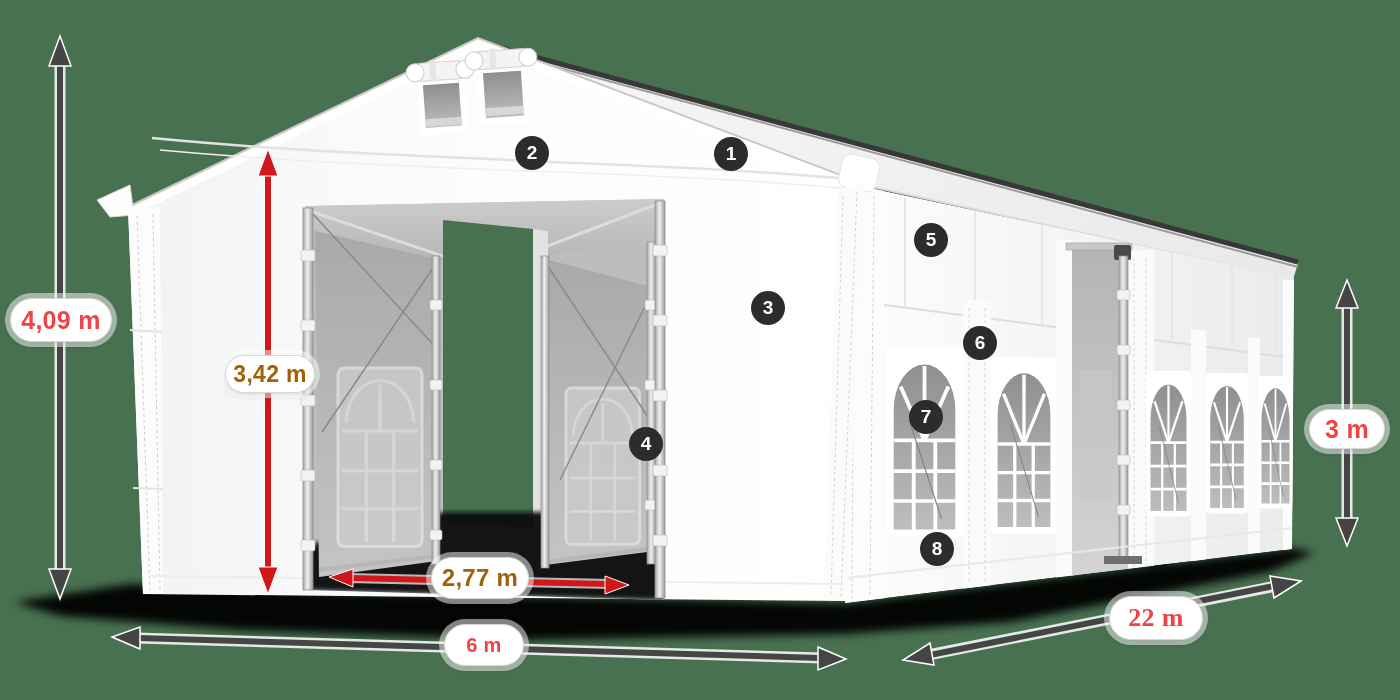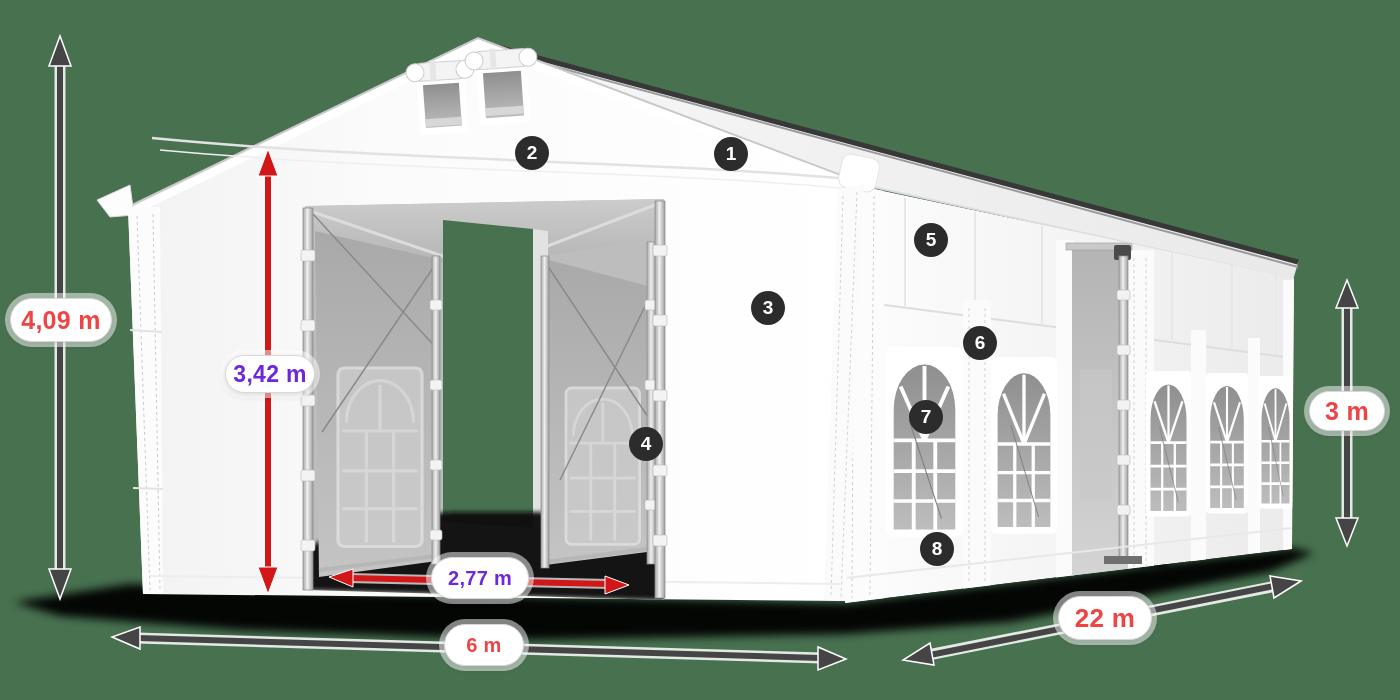--- a/index.html
+++ b/index.html
@@ -6,21 +6,21 @@
   body{font-family:"Liberation Sans", sans-serif;}
   .scene{position:relative;width:1400px;height:700px;background:#487150;overflow:hidden;}
   .scene svg{position:absolute;left:0;top:0;}
   .pill{
     position:absolute;display:flex;align-items:center;justify-content:center;
     background:#ffffff;border:1.5px solid #d8d8d8;border-radius:28px;
     font-weight:700;white-space:nowrap;letter-spacing:.3px;
     box-shadow:0 0 0 5px rgba(255,255,255,.5),0 2px 6px rgba(0,0,0,.28);
     transform:translate(-50%,-50%);
   }
-  .pill.red{color:#6d28d9;}
+  .pill.red{color:#a16207;}
   .pill.dark{color:#ef4444;}
   .badge{
     position:absolute;width:34px;height:34px;border-radius:50%;
     background:#2c2c2c;color:#ffffff;display:flex;align-items:center;justify-content:center;
     font-weight:700;font-size:19px;
   }
 </style>
 </head>
 <body>
 
@@ -312,24 +312,24 @@
       <line x1="1347" y1="304" x2="1347" y2="522" stroke="#ffffff" stroke-width="11" opacity="0.85"></line>
       <line x1="1347" y1="308" x2="1347" y2="518" stroke="#454545" stroke-width="6"></line>
       <polygon points="1347,280 1336,308 1358,308" fill="#454545" stroke="#ffffff" stroke-width="1.5"></polygon>
       <polygon points="1347,546 1336,518 1358,518" fill="#454545" stroke="#ffffff" stroke-width="1.5"></polygon>
     </g>
   </g>
 </svg>
 
 <div class="pill dark" style="left:61px;top:320px;width:100px;height:42px;font-size:25px;">4,09 m</div>
 <div class="pill red" style="left:270px;top:374px;width:88px;height:36px;font-size:23px;">3,42 m</div>
-<div class="pill red" style="left:480px;top:578px;width:96px;height:40px;font-size:20px;">2,77 m</div>
+<div class="pill red" style="left:480px;top:578px;width:96px;height:40px;font-size:24px;">2,77 m</div>
 <div class="pill dark" style="left:484px;top:645px;width:78px;height:40px;font-size:20px;">6 m</div>
-<div class="pill dark" style="left:1105px;top:618px;width:92px;height:42px;font-size:26px;">22 m</div>
-<div class="pill dark" style="left:1347px;top:411px;width:74px;height:38px;font-size:25px;">3 m</div>
+<div class="pill dark" style="left:1156px;top:618px;width:92px;height:42px;font-size:26px;font-family:Liberation Serif, serif;">22 m</div>
+<div class="pill dark" style="left:1347px;top:429px;width:74px;height:38px;font-size:25px;">3 m</div>
 
 <div class="badge" style="left:714px;top:137px;">
       <span>1</span>
     </div>
 <div class="badge" style="left:515px;top:136px;">
       <span>2</span>
     </div>
 <div class="badge" style="left:751px;top:291px;">
       <span>3</span>
     </div>

